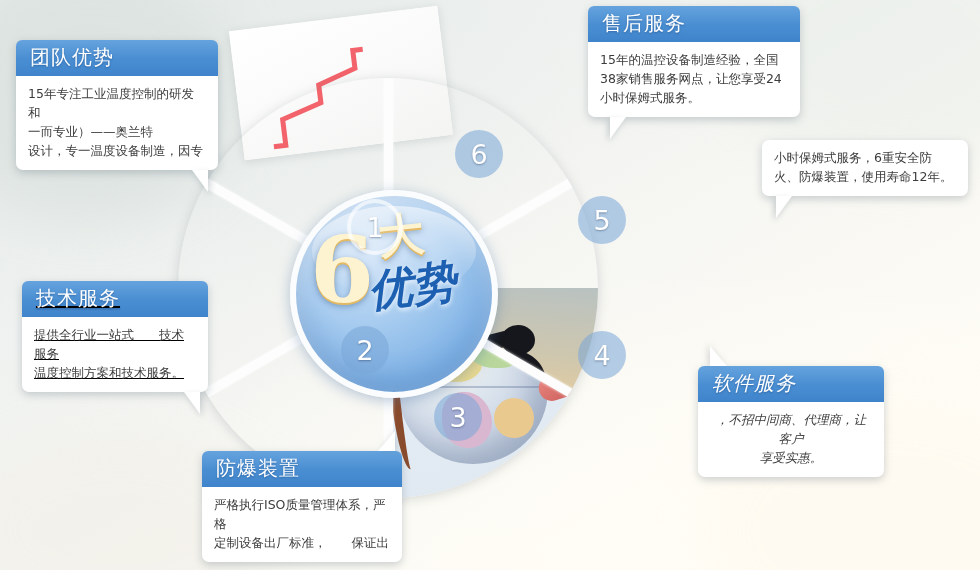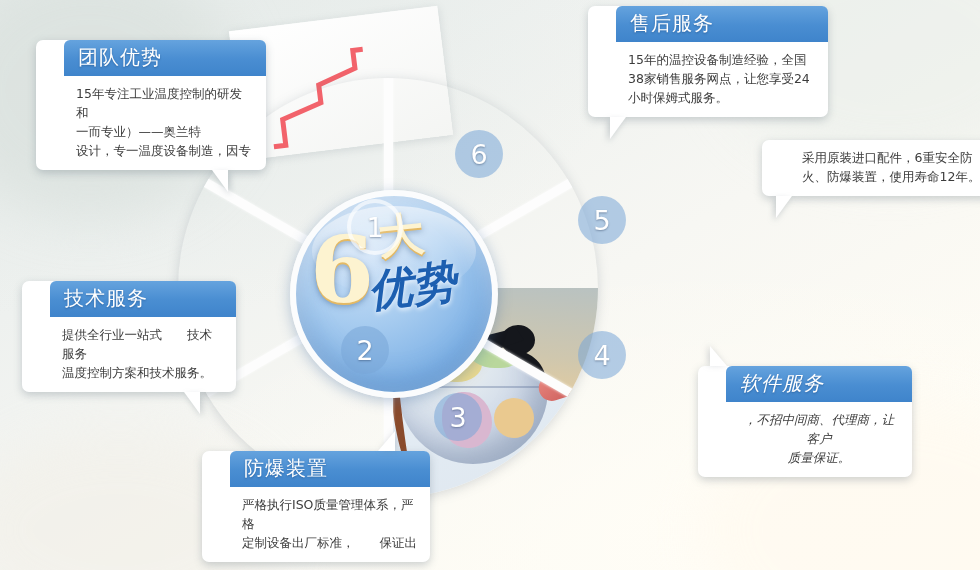--- a/index.html
+++ b/index.html
@@ -86,21 +86,21 @@
     font-family:"DejaVu Sans","Liberation Sans",sans-serif;
     text-shadow:0 1px 2px rgba(40,60,90,.45);
   }
   .num.ring-style{border:4px solid rgba(255,255,255,.62);background:rgba(255,255,255,.10);}
   .num.fill-style{background:rgba(120,165,215,.55);}
 
   
   .card{
     position:absolute;border-radius:7px;background:#ffffff;
     box-shadow:0 3px 9px rgba(90,105,120,.30);
-    overflow:visible;z-index:20;padding-left:28px;
+    overflow:visible;z-index:20;
   }
   .card .hd{
     border-radius:6px 6px 0 0;
     background:linear-gradient(180deg,#65a3de 0%,#4a8ed2 52%,#3f84cb 100%);
     color:#ffffff;padding:5px 14px 7px 14px;
     font-size:20px;line-height:24px;letter-spacing:1px;
     text-shadow:0 1px 2px rgba(20,60,110,.45);
   }
   .card .bd{
     padding:8px 12px 10px 12px;color:#3c3c3c;
@@ -255,21 +255,21 @@
   <div class="num fill-style" style="left:578px;top:331px;">
     <span>4</span>
     </div>
   <div class="num fill-style" style="left:578px;top:196px;">
     <span>5</span>
     </div>
   <div class="num fill-style" style="left:455px;top:130px;">
     <span>6</span>
     </div>
 
-  <div class="card" style="left:36px;top:40px;width:202px;">
+  <div class="card" style="left:16px;top:40px;width:202px;">
     <div class="hd">团队优势</div>
     <div class="bd">
       <div>15年专注工业温度控制的研发和</div>
       <div>一而专业）——奥兰特</div>
       <div>设计，专一温度设备制造，因专</div>
     </div>
     <div class="tail dn" style="left:176px;top:100%;"></div>
   </div>
 
   <div class="card" style="left:588px;top:6px;width:212px;">
@@ -277,27 +277,27 @@
     <div class="bd">
       <div>15年的温控设备制造经验，全国</div>
       <div>38家销售服务网点，让您享受24</div>
       <div>小时保姆式服务。</div>
     </div>
     <div class="tail dn-l" style="left:22px;top:100%;"></div>
   </div>
 
   <div class="card" style="left:762px;top:140px;width:206px;">
     <div class="bd">
-      <div>采用原装进口配件，6重安全防</div>
+      <div>小时保姆式服务，6重安全防</div>
       <div>火、防爆装置，使用寿命12年。</div>
     </div>
     <div class="tail dn-l" style="left:14px;top:100%;"></div>
   </div>
 
-  <div class="card" style="left:22px;top:281px;width:186px;">
+  <div class="card" style="left:22px;top:281px;width:186px;text-decoration:underline;">
     <div class="hd">技术服务</div>
     <div class="bd">
       <div>提供全行业一站式　　技术服务</div>
       <div>温度控制方案和技术服务。</div>
     </div>
     <div class="tail dn" style="left:162px;top:100%;"></div>
   </div>
 
   <div class="card" style="left:202px;top:451px;width:200px;">
     <div class="hd">防爆装置</div>
@@ -305,18 +305,18 @@
       <div>严格执行ISO质量管理体系，严格</div>
       <div>定制设备出厂标准，　　保证出</div>
     </div>
     <div class="tail up-r" style="left:176px;top:-20px;"></div>
   </div>
 
   <div class="card center" style="left:698px;top:366px;width:186px;">
     <div class="hd" style="text-align:left;">软件服务</div>
     <div class="bd">
       <div>，不招中间商、代理商，让客户</div>
-      <div>质量保证。</div>
+      <div>享受实惠。</div>
     </div>
     <div class="tail up-l" style="left:12px;top:-20px;"></div>
   </div>
 
 </div>
 
 </body></html>

